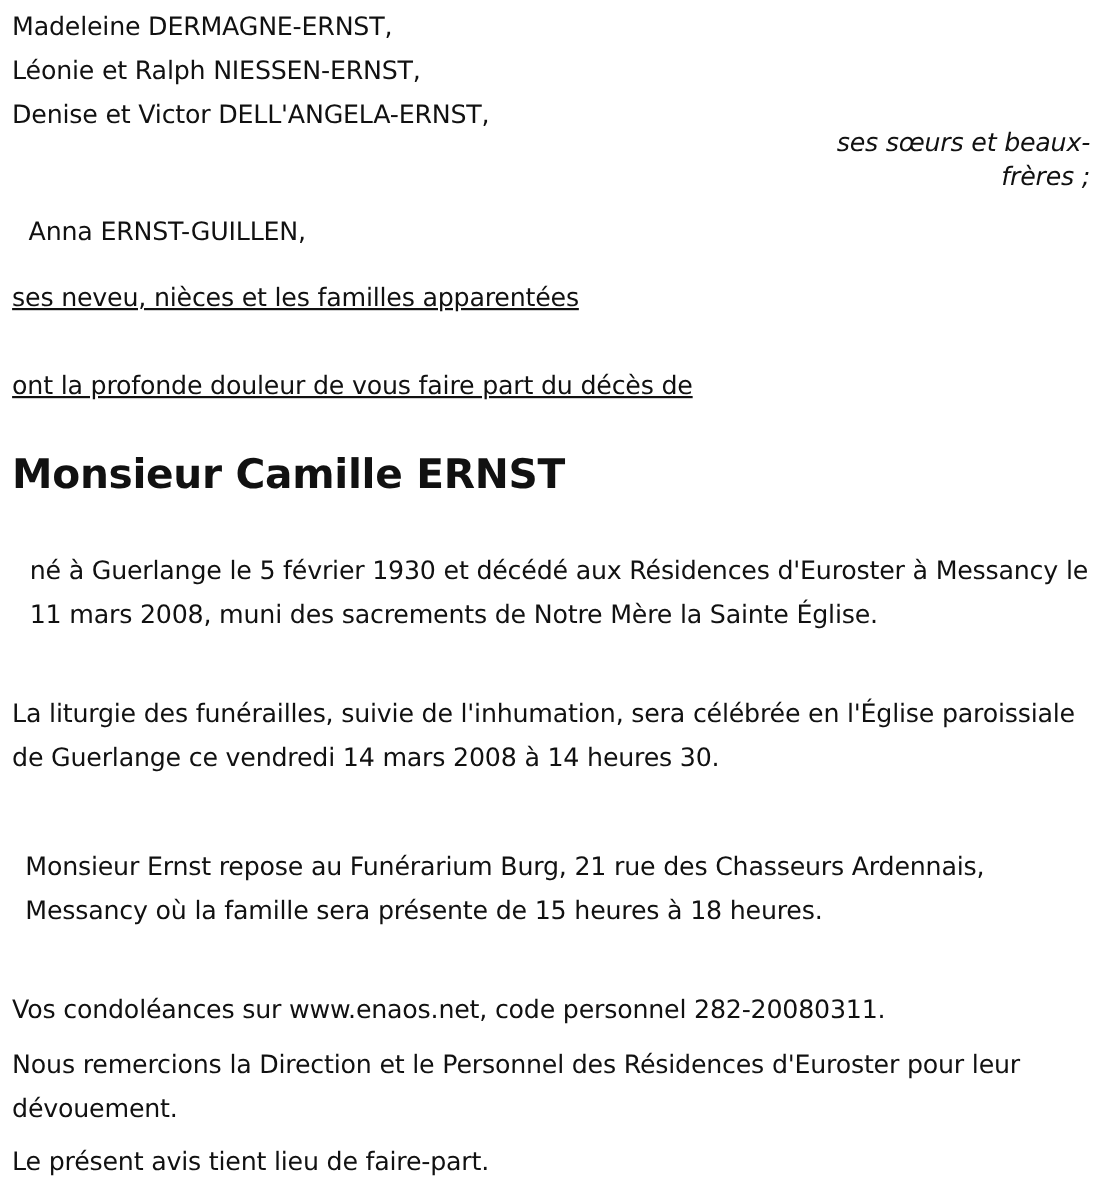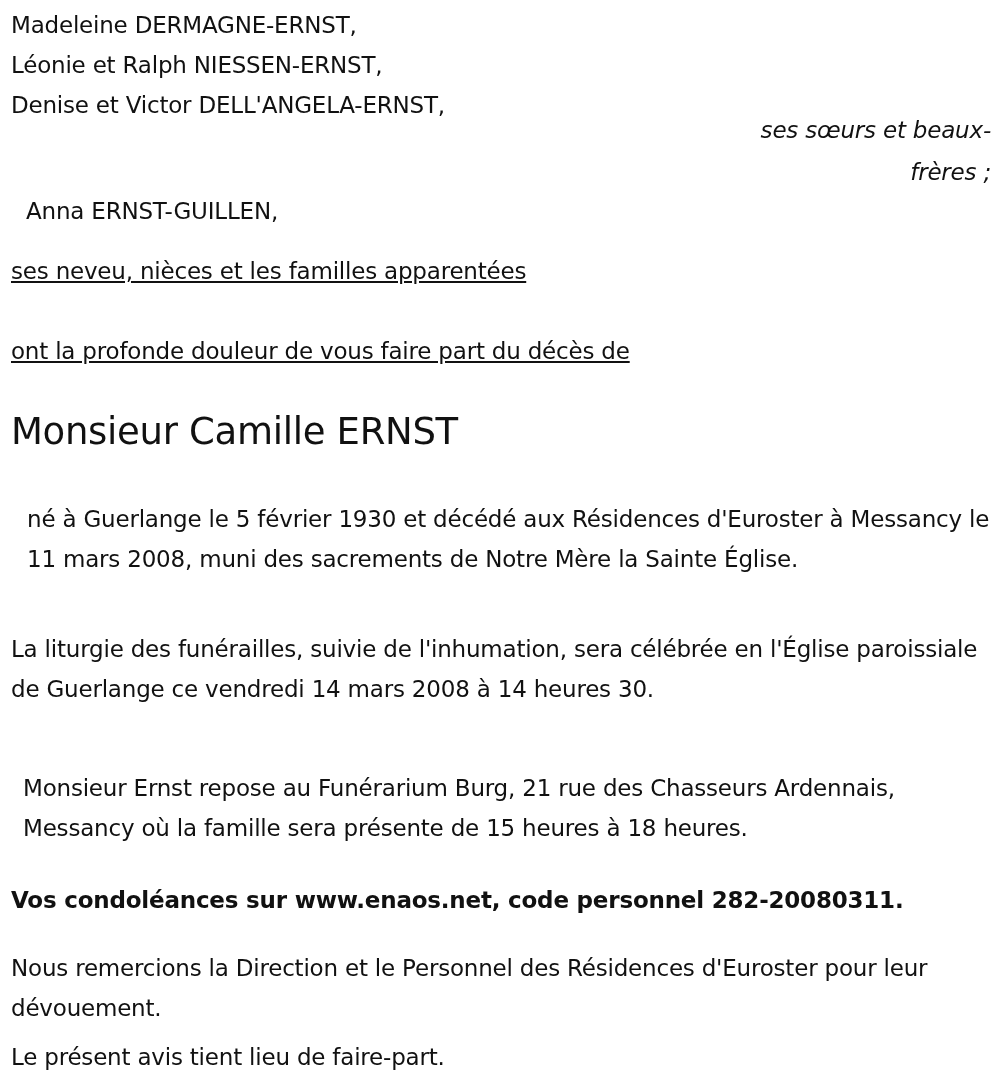--- a/index.html
+++ b/index.html
@@ -37,21 +37,21 @@
       font-style: italic;
       text-align: right;
       line-height: 30px;
       letter-spacing: -0.2px;
     }
     .heading {
       position: absolute;
       left: 11px;
       top: 408px;
       font-size: 37px;
-      font-weight: normal;
+      font-weight: bold;
       line-height: 48px;
       white-space: nowrap;
       letter-spacing: -0.3px;
     }
     .para {
       position: absolute;
       left: 11px;
       width: 985px;
       line-height: 40px;
       letter-spacing: -0.2px;
@@ -60,30 +60,30 @@
 </head>
 <body>
 
 <div class="doc">
 
   <div class="line" style="top:10px;">Madeleine DERMAGNE-ERNST,</div>
   <div class="line" style="top:50px;">Léonie et Ralph NIESSEN-ERNST,</div>
   <div class="line" style="top:90px;">Denise et Victor DELL'ANGELA-ERNST,</div>
 
   <div class="role" style="top:115px;">ses sœurs et beaux-</div>
-  <div class="role" style="top:157px;">frères ;</div>
+  <div class="role" style="top:146px;">frères ;</div>
 
   <div class="line" style="top:196px;margin-left:15px;">Anna ERNST-GUILLEN,</div>
 
   <div class="line" style="top:256px;text-decoration:underline;">ses neveu, nièces et les familles apparentées</div>
 
   <div class="line" style="top:336px;text-decoration:underline;">ont la profonde douleur de vous faire part du décès de</div>
 
   <div class="heading">Monsieur Camille ERNST</div>
 
   <div class="para" style="top:499px;margin-left:16px;">né à Guerlange le 5 février 1930 et décédé aux Résidences d'Euroster à Messancy le 11 mars 2008, muni des sacrements de Notre Mère la Sainte Église.</div>
   <div class="para" style="top:629px;">La liturgie des funérailles, suivie de l'inhumation, sera célébrée en l'Église paroissiale de Guerlange ce vendredi 14 mars 2008 à 14 heures 30.</div>
   <div class="para" style="top:768px;margin-left:12px;">Monsieur Ernst repose au Funérarium Burg, 21 rue des Chasseurs Ardennais, Messancy où la famille sera présente de 15 heures à 18 heures.</div>
-  <div class="para" style="top:880px;font-weight:bold;">Vos condoléances sur www.enaos.net, code personnel 282-20080311.</div>
+  <div class="para" style="top:898px;">Vos condoléances sur www.enaos.net, code personnel 282-20080311.</div>
   <div class="para" style="top:948px;">Nous remercions la Direction et le Personnel des Résidences d'Euroster pour leur dévouement.</div>
   <div class="para" style="top:1037px;">Le présent avis tient lieu de faire-part.</div>
 
 </div>
 
 </body></html>

